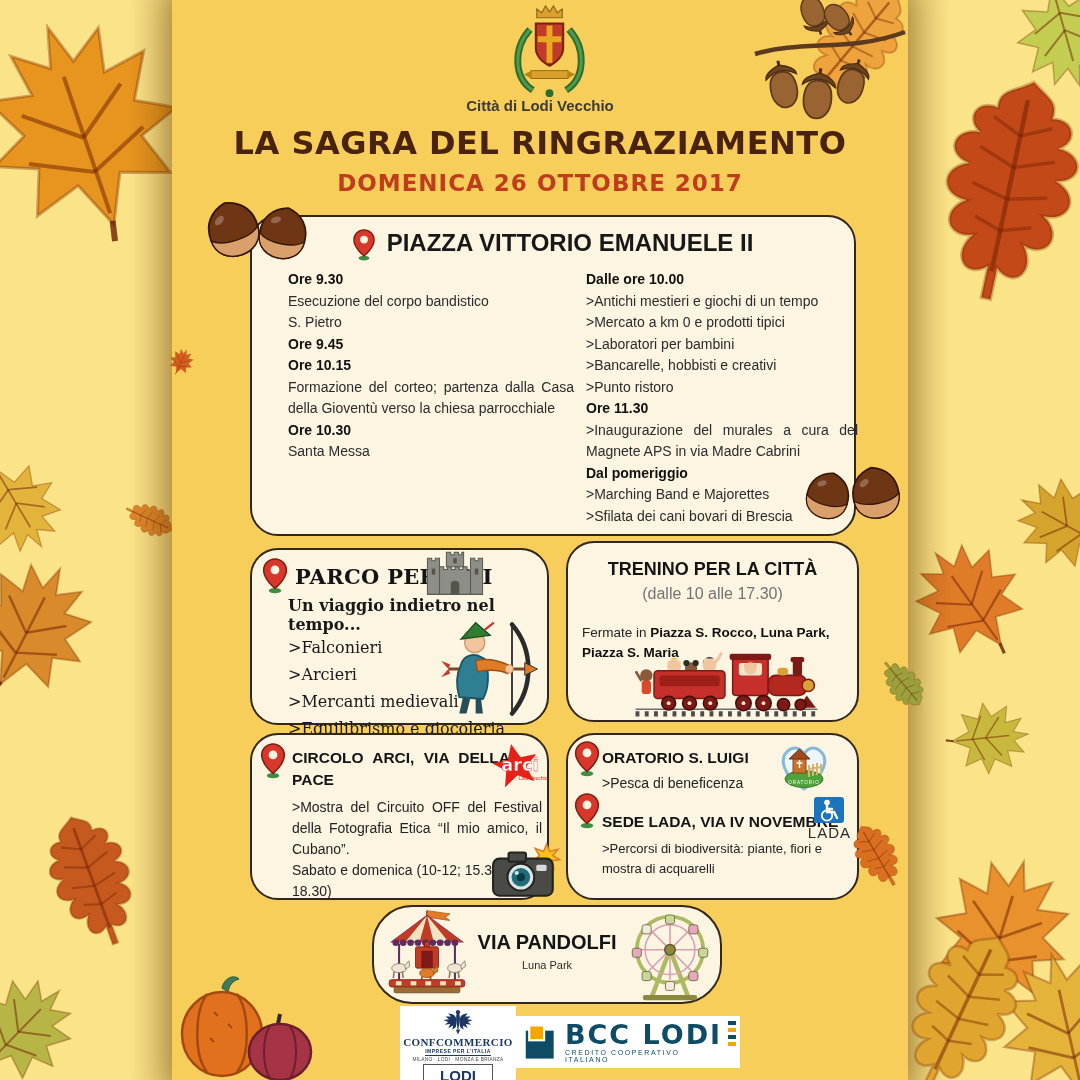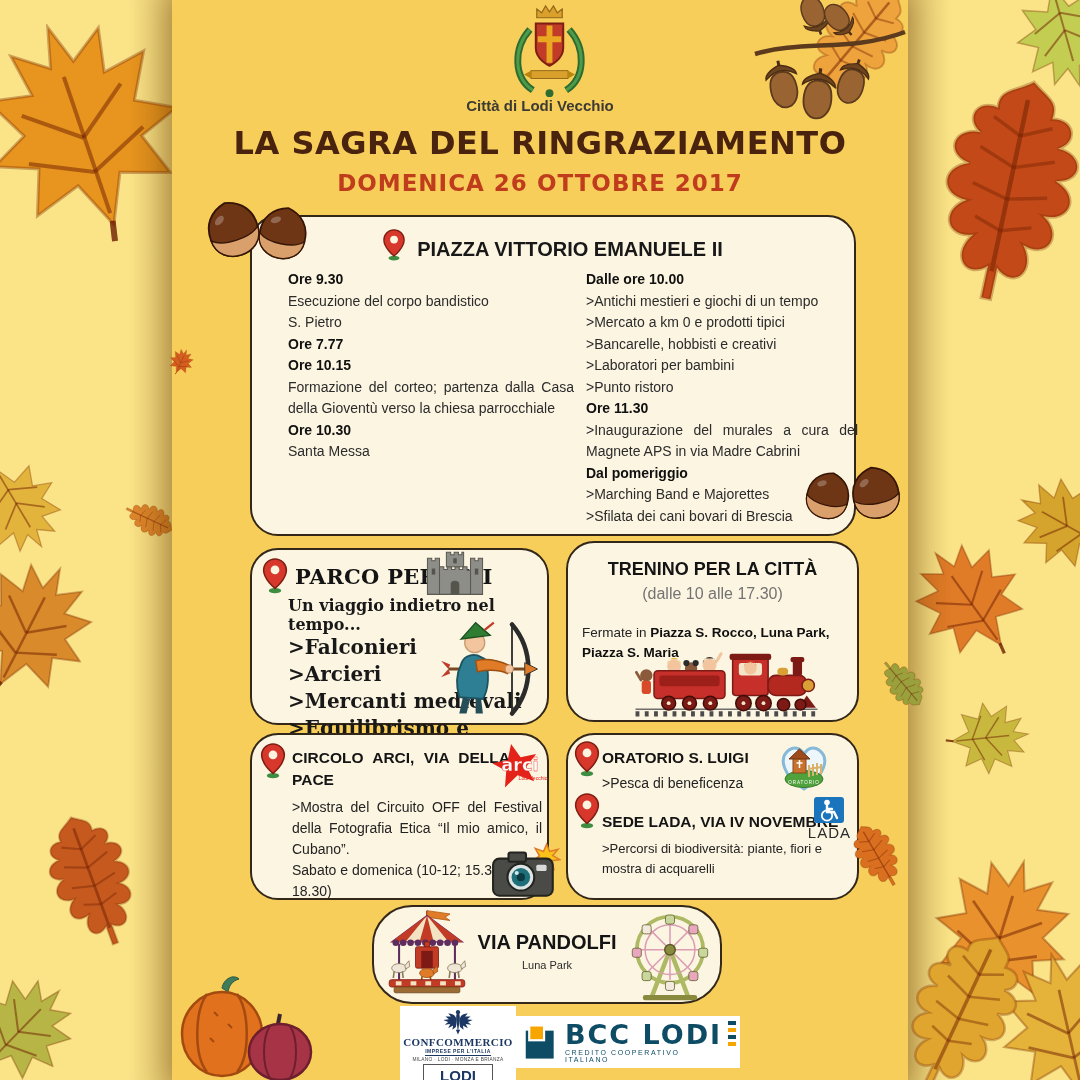--- a/index.html
+++ b/index.html
@@ -6,32 +6,32 @@
   .stage{position:relative;width:1080px;height:1080px;overflow:hidden;background:#FBE488;font-family:"Liberation Sans",sans-serif;color:#232323}
   .leaf{position:absolute}
   .edge-shade{position:absolute;top:0;height:100%;width:44px;z-index:2;pointer-events:none}
   .panel{position:absolute;left:172px;top:0;width:736px;height:1080px;background:#F8CE5A;box-shadow:0 0 26px 6px rgba(96,53,0,.38);z-index:3}
   .deco{position:absolute;z-index:6}
   .card{position:absolute;background:#FCF5E2;border:2px solid #33271a;border-radius:28px;z-index:4}
   .muni{position:absolute;top:97px;left:0;width:100%;text-align:center;font-size:15px;font-weight:bold;color:#3c3a33}
   .bigtitle{position:absolute;top:124px;left:0;width:100%;text-align:center;font-size:32px;font-weight:800;letter-spacing:.5px;color:#49230e;font-family:"DejaVu Sans",sans-serif}
   .bigdate{position:absolute;top:170px;left:0;width:100%;text-align:center;font-size:23px;font-weight:800;letter-spacing:1px;color:#bf3c1c;font-family:"DejaVu Sans",sans-serif}
   .stemma{position:absolute;left:330px;top:4px}
-  .c1head{position:absolute;top:12px;left:0;right:0;display:flex;justify-content:center;align-items:flex-end;gap:12px;font-size:20px;font-weight:800;color:#181818}
+  .c1head{position:absolute;top:12px;left:0;right:0;display:flex;justify-content:center;align-items:flex-start;gap:12px;font-size:24px;font-weight:800;color:#181818}
   .col{position:absolute;top:52px;font-size:14px;line-height:21.5px;color:#2b2b2b}
   .colL{left:36px;width:286px}
   .colR{left:334px;width:272px}
   .b{font-weight:700;color:#101010}
   .just{text-align:justify}
   .prel{white-space:pre-line}
   .serif{font-family:"DejaVu Serif",serif}
   .p2head{position:absolute;left:10px;top:8px;display:flex;align-items:center;gap:7px}
   .p2title{font-size:21px;font-weight:800;color:#141414;letter-spacing:.3px}
   .p2sub{position:absolute;left:36px;top:46px;font-size:16px;font-weight:700;color:#181818}
-  .p2items{position:absolute;left:36px;top:84px;font-size:20px;font-weight:700;line-height:27px;color:#181818}
+  .p2items{position:absolute;left:36px;top:84px;font-size:16px;font-weight:400;line-height:27px;color:#181818}
   .t3title{position:absolute;top:16px;left:0;width:100%;text-align:center;font-size:18px;font-weight:800;color:#141414}
   .t3hours{position:absolute;top:42px;left:0;width:100%;text-align:center;font-size:16px;color:#737373}
   .t3stops{position:absolute;left:14px;top:80px;width:266px;font-size:13.5px;line-height:20px}
   .pinabs{position:absolute;left:8px;top:8px}
   .a4title{position:absolute;left:40px;top:12px;width:218px;font-size:15.5px;font-weight:800;line-height:22px;text-align:justify;color:#141414}
   .a4body{position:absolute;left:40px;top:62px;width:250px;font-size:14px;line-height:21px}
   .o5title{position:absolute;left:34px;font-size:15.5px;font-weight:800;color:#141414}
   .o5item{position:absolute;left:34px;font-size:13px;line-height:20px}
   .lada-logo{position:absolute;right:6px;top:62px;display:flex;flex-direction:column;align-items:center;gap:1px}
   .lada-text{font-size:15px;letter-spacing:1px;color:#2b2b2b}
@@ -178,32 +178,32 @@
       <div class="c1head">
         <svg width="22" height="32">
             <use href="#pin"></use>
           </svg>
         <span>PIAZZA VITTORIO EMANUELE II</span>
       </div>
       <div class="col colL">
         <div class="b">Ore 9.30</div>
         <div class="prel">Esecuzione del corpo bandistico
 S. Pietro</div>
-        <div class="b">Ore 7.77</div>
+        <div class="b">Ore 9.45</div>
         <div class="b">Ore 10.15</div>
         <div class="just">Formazione del corteo; partenza dalla Casa della Gioventù verso la chiesa parrocchiale</div>
         <div class="b">Ore 10.30</div>
         <div>Santa Messa</div>
       </div>
       <div class="col colR">
         <div class="b">Dalle ore 10.00</div>
         <div>&gt;Antichi mestieri e giochi di un tempo</div>
         <div>&gt;Mercato a km 0 e prodotti tipici</div>
+        <div>&gt;Laboratori per bambini</div>
         <div>&gt;Bancarelle, hobbisti e creativi</div>
-        <div>&gt;Laboratori per bambini</div>
         <div>&gt;Punto ristoro</div>
         <div class="b">Ore 11.30</div>
         <div class="just">&gt;Inaugurazione del murales a cura del Magnete APS in via Madre Cabrini</div>
         <div class="b">Dal pomeriggio</div>
         <div>&gt;Marching Band e Majorettes</div>
         <div>&gt;Sfilata dei cani bovari di Brescia</div>
       </div>
     </div>
 
     <svg class="deco" style="left:28px;top:188px" width="120" height="80" viewBox="0 0 120 80">

